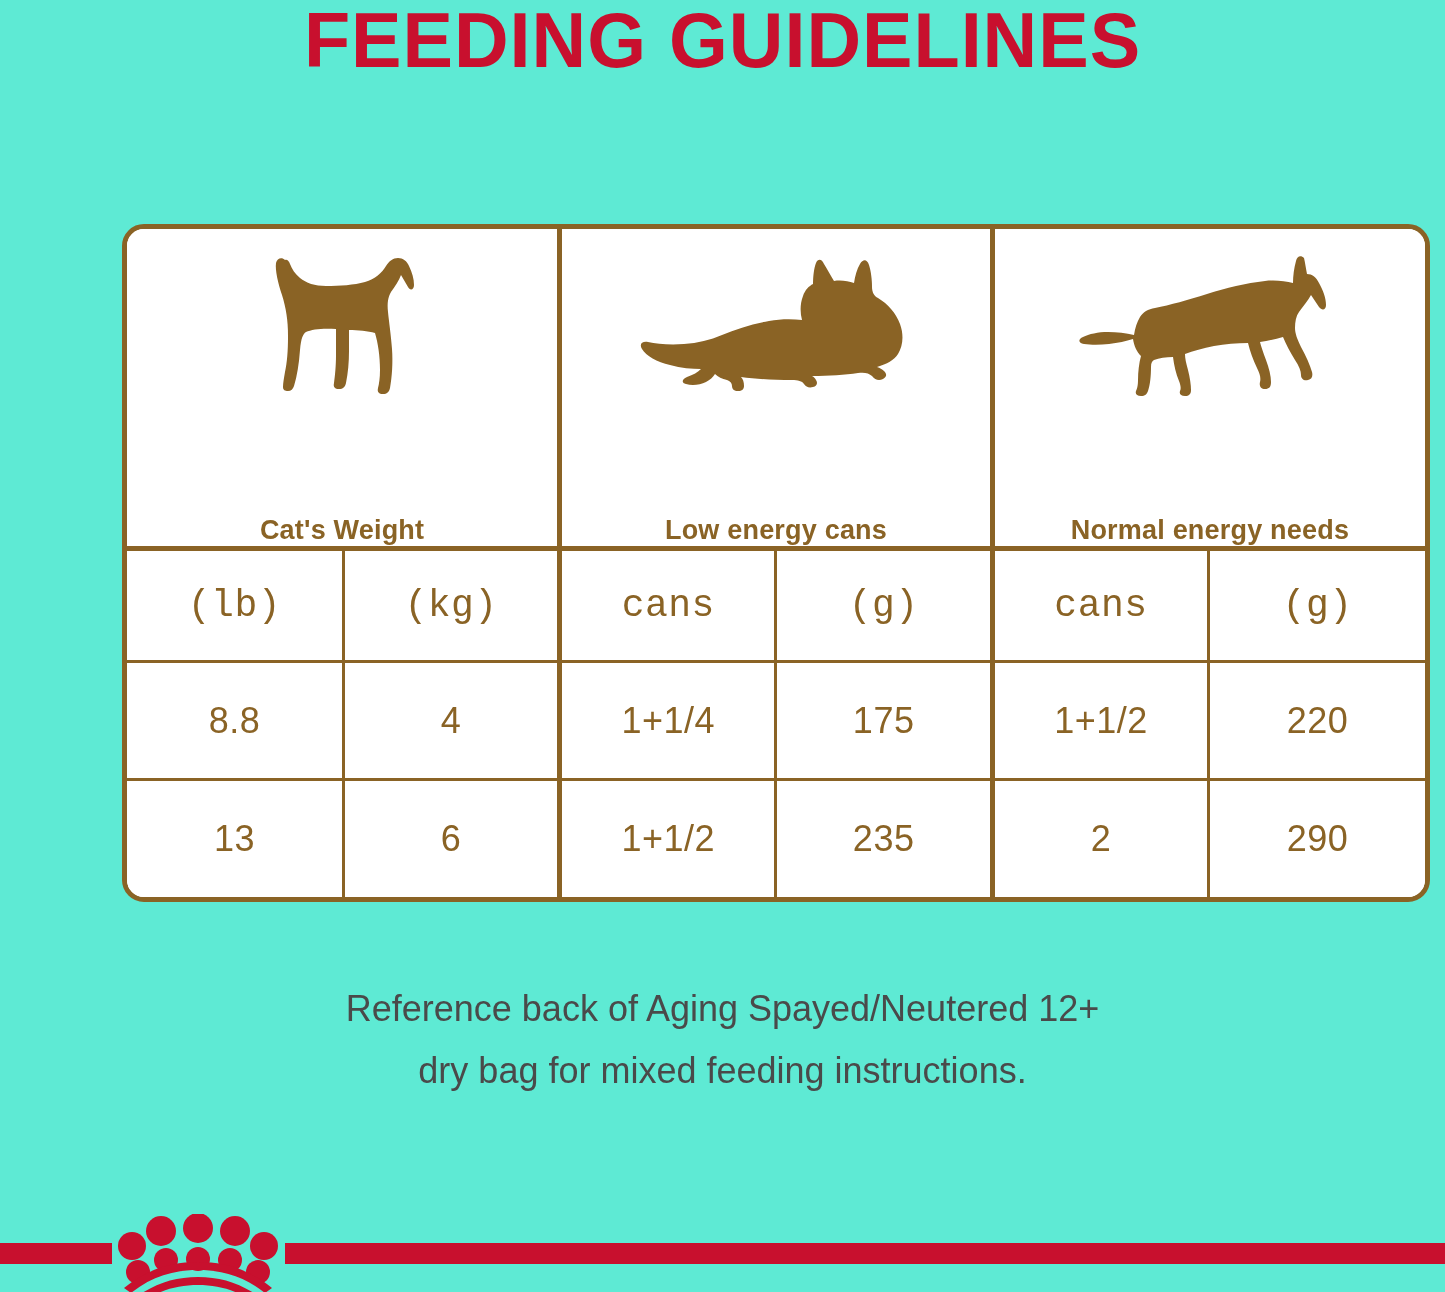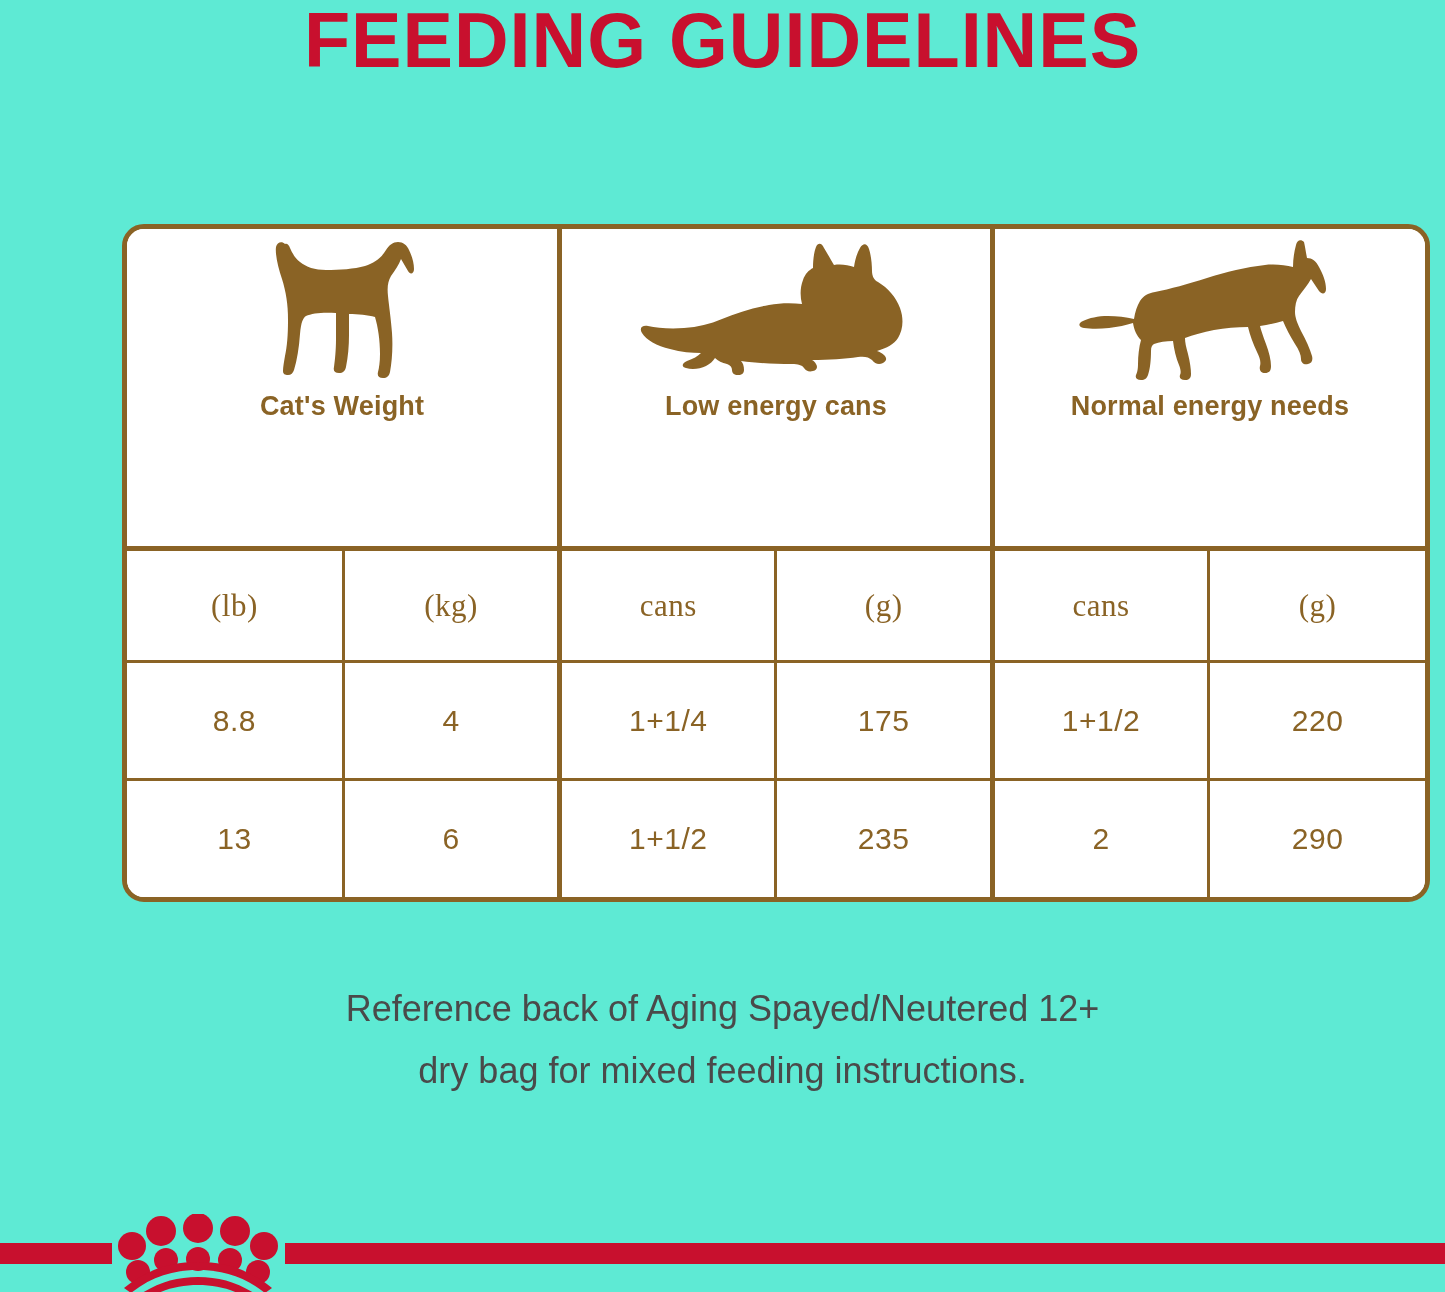--- a/index.html
+++ b/index.html
@@ -77,23 +77,23 @@
 
   
   .head-cell {
     height: 272px;
     padding: 0 6px 0 6px;
   }
   .head-inner {
     display: flex;
     flex-direction: column;
     align-items: center;
-    justify-content: flex-start;
+    justify-content: space-between;
     height: 100%;
-    padding-top: 0;
+    padding-top: 16px;
   }
   .cat-art {
     height: 160px;
     display: flex;
     align-items: center;
     justify-content: center;
   }
   .cat-art svg { display: block; }
   .head-label {
     font-family: "Liberation Sans Narrow", "Liberation Sans", sans-serif;
@@ -101,30 +101,30 @@
     font-weight: bold;
     color: #8a6325;
     letter-spacing: 0.2px;
     white-space: nowrap;
     margin-top: 2px;
   }
 
   
   .unit-cell {
     height: 96px;
-    font-size: 31px;
+    font-size: 38px;
     font-weight: normal;
     letter-spacing: 0.5px;
-    font-family: Liberation Serif, serif;
+    font-family: Liberation Mono, monospace;
   }
 
   
   .data-cell {
     height: 100px;
-    font-size: 30px;
+    font-size: 36px;
     font-weight: normal;
     letter-spacing: 0.5px;
     font-family: "Liberation Sans", sans-serif;
   }
 
   
   .note {
     position: absolute;
     left: 0;
     top: 978px;

